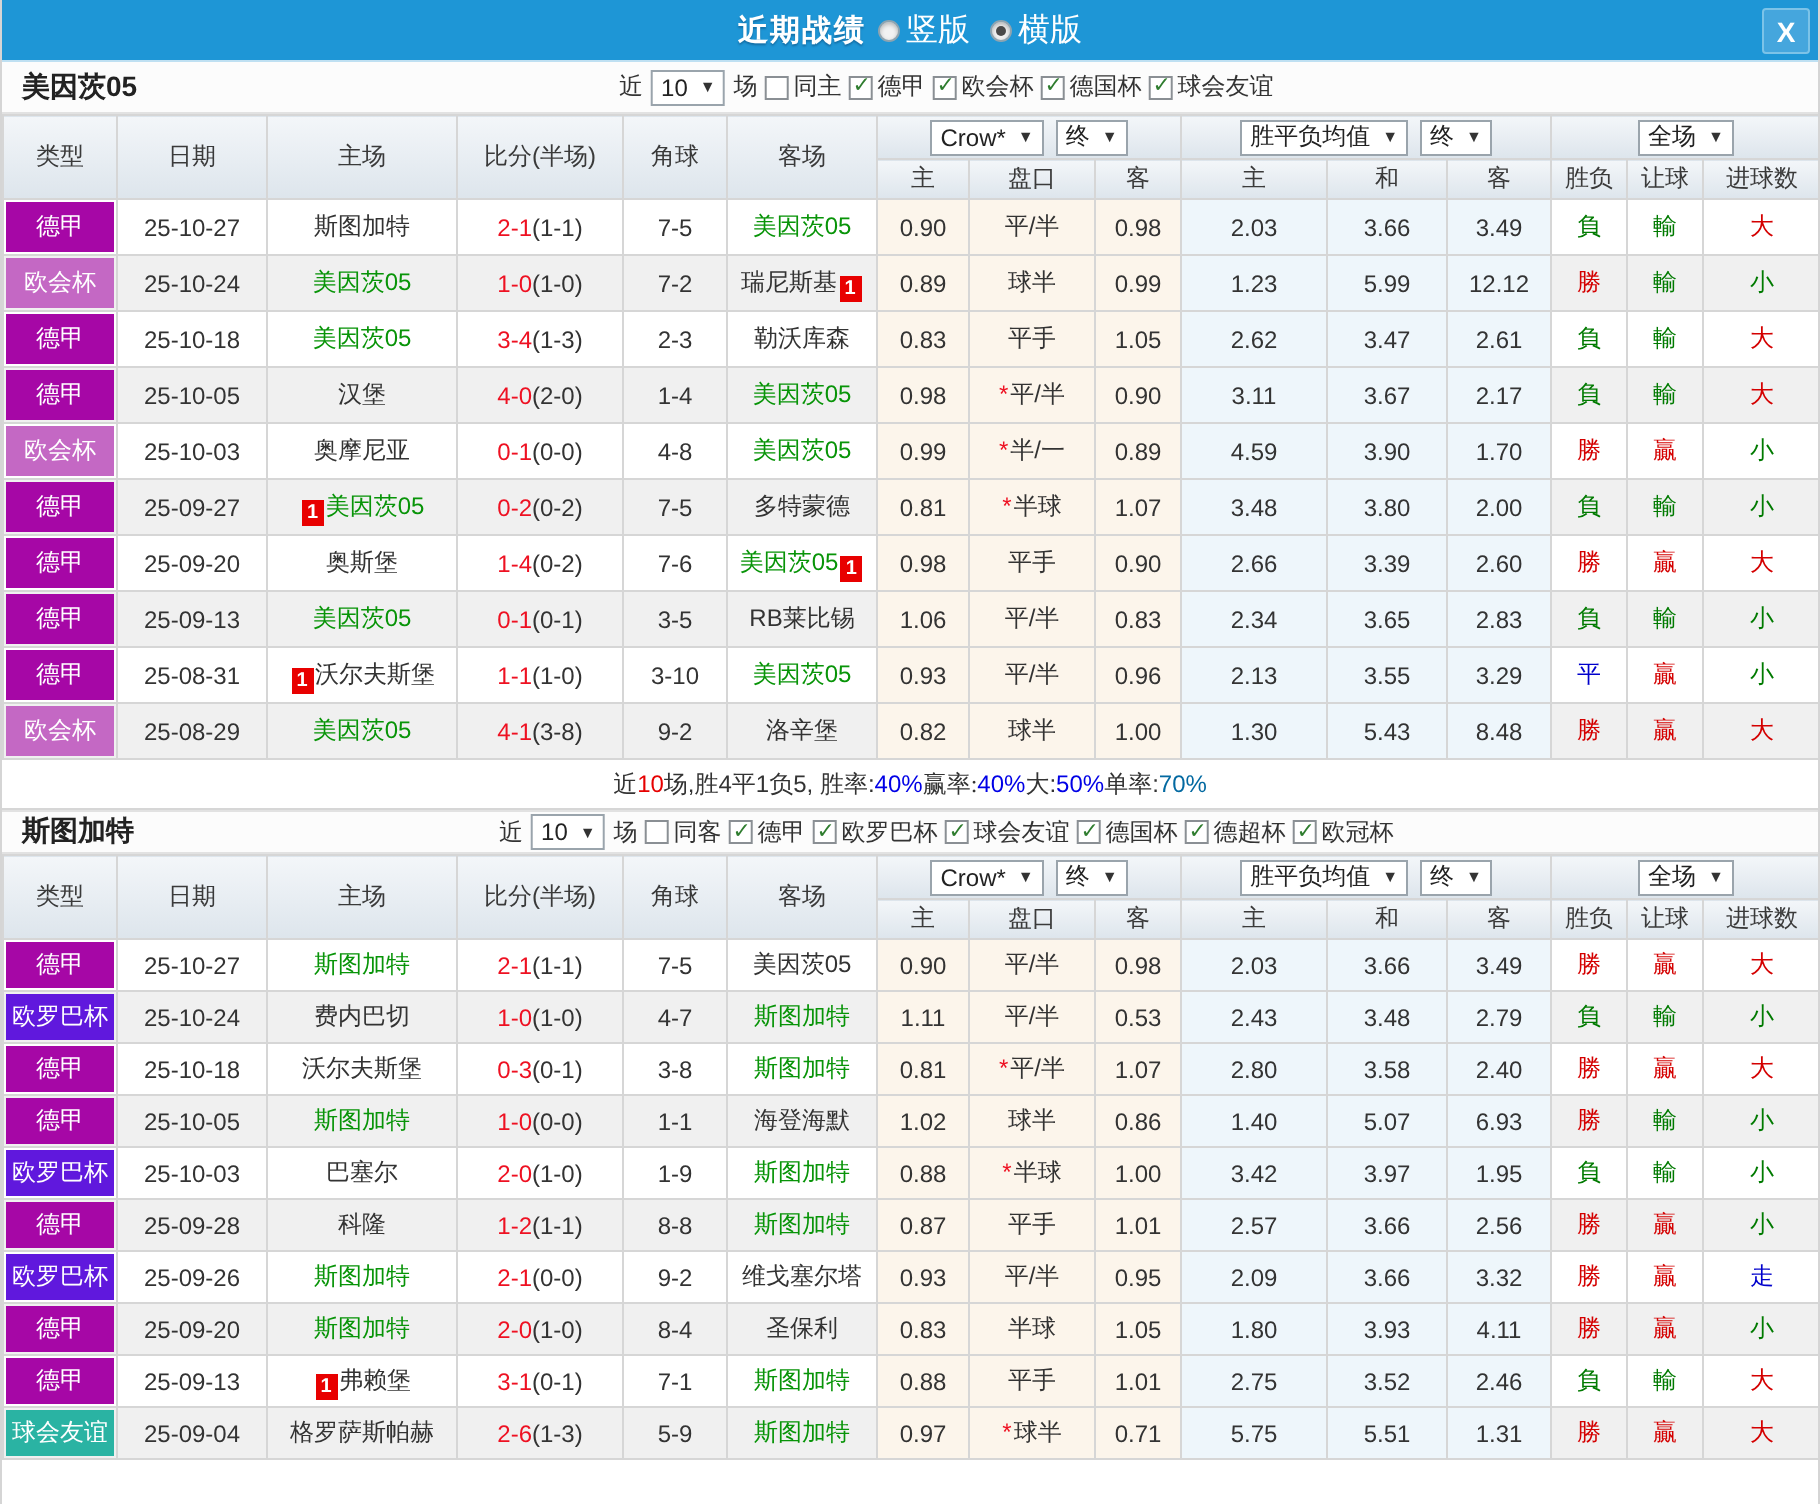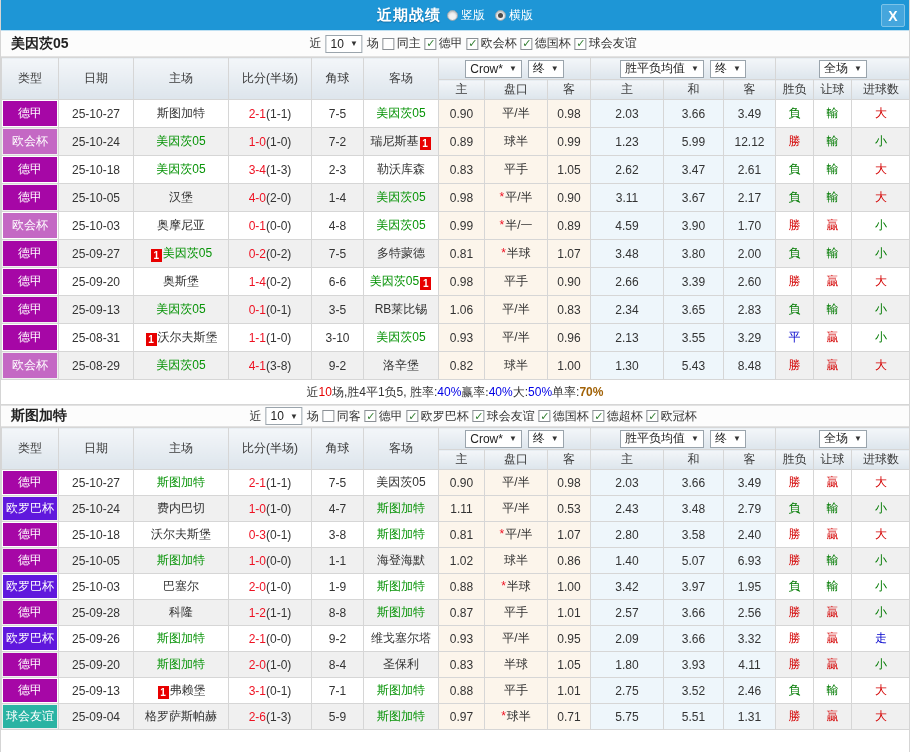--- a/index.html
+++ b/index.html
@@ -6,21 +6,21 @@
   *{box-sizing:border-box;}
   body{font-family:"Liberation Sans","DejaVu Sans",sans-serif;}
   .window{width:910px;height:752px;overflow:hidden;background:#fff;position:relative;border-left:1px solid #d5d5d5;border-right:1px solid #d5d5d5;}
   
   .topbar{height:31px;background:#1e96d6;position:relative;display:flex;align-items:center;justify-content:center;border-bottom:1px solid #bfe0f2;}
   .topbar .title{color:#fff;font-weight:bold;font-size:15px;letter-spacing:1px;text-shadow:0 1px 1px rgba(0,40,80,.35);}
   .radio-group{display:inline-flex;align-items:center;margin-left:6px;gap:10px;}
   .radio-wrap{display:inline-flex;align-items:center;gap:3px;cursor:pointer;}
   .radio{width:11px;height:11px;border-radius:50%;background:#f2f2f2;border:1px solid #8fa4b0;box-shadow:inset 0 1px 2px rgba(0,0,0,.25);position:relative;display:inline-block;}
   .radio.on::after{content:"";position:absolute;left:2px;top:2px;width:5px;height:5px;border-radius:50%;background:#4a4a4a;}
-  .radio-label{color:#fff;font-size:12px;}
+  .radio-label{color:#fff;font-size:16px;}
   .close-btn{position:absolute;right:4px;top:4px;width:24px;height:23px;background:#45a6dd;border:1px solid #7cc3e8;border-radius:2px;color:#fff;font-size:14px;font-weight:bold;display:flex;align-items:center;justify-content:center;cursor:pointer;}
   
   .sec-header{position:relative;background:#fcfcfc;border-bottom:1px solid #e2e2e2;display:flex;align-items:center;}
   .sec-header.h1{height:26px;}
   .sec-header.h2{height:22px;border-top:1px solid #e2e2e2;}
   .team-title{font-weight:bold;font-size:14px;color:#222;padding-left:10px;white-space:nowrap;}
   .filter{position:absolute;left:52%;transform:translateX(-50%);display:flex;align-items:center;gap:4px;white-space:nowrap;font-size:12px;color:#333;}
   .selectbox{display:inline-flex;align-items:center;border:1px solid #9aa4ac;background:#fff;height:18px;padding:0 4px;gap:6px;font-size:12px;color:#222;cursor:pointer;}
   .selectbox .arrow{font-size:8px;color:#333;}
   .cb{display:inline-flex;align-items:center;gap:2px;cursor:pointer;}
@@ -289,21 +289,21 @@
             <td><span class="t-g" style="color: rgb(0, 122, 0);">輸</span></td>
             <td><span class="t-g" style="color: rgb(0, 122, 0);">小</span></td>
           </tr>
           <tr>
             <td class="type">
               <div class="badge" style="background: rgb(166, 7, 166);">德甲</div>
             </td>
             <td>25-09-20</td>
             <td><span>奥斯堡</span></td>
             <td><span class="score-ft">1-4</span><span class="score-ht">(0-2)</span></td>
-            <td>6-6</td>
+            <td>7-6</td>
             <td><span class="team-green">美因茨05</span><span class="card1">1</span></td>
             <td class="cell-asian">0.98</td>
             <td class="cell-asian"><span>平手</span></td>
             <td class="cell-asian">0.90</td>
             <td class="cell-euro">2.66</td>
             <td class="cell-euro">3.39</td>
             <td class="cell-euro">2.60</td>
             <td><span class="t-r" style="color: rgb(212, 0, 0);">勝</span></td>
             <td><span class="t-r" style="color: rgb(212, 0, 0);">贏</span></td>
             <td><span class="t-r" style="color: rgb(212, 0, 0);">大</span></td>
@@ -370,21 +370,21 @@
       <div class="summary">
         <span style="color: rgb(51, 51, 51);">近</span>
         <span style="color: rgb(230, 0, 0);">10</span>
         <span style="color: rgb(51, 51, 51);">场,胜4平1负5, 胜率:</span>
         <span style="color: rgb(0, 0, 230);">40%</span>
         <span style="color: rgb(51, 51, 51); font-family: Liberation Serif, serif;"> 赢率:</span>
         <span style="color: rgb(0, 0, 230);">40%</span>
         <span style="color: rgb(51, 51, 51);"> 大:</span>
         <span style="color: rgb(0, 0, 230);">50%</span>
         <span style="color: rgb(51, 51, 51);"> 单率:</span>
-        <span style="color: #a16207; font-weight: bold;">70%</span>
+        <span style="color: #0369a1;">70%</span>
       </div>
       <div class="sec-header h2">
         <span class="team-title">斯图加特</span>
         <span class="filter">
           <span>近</span>
           <span class="selectbox">
             <span class="sel-label">10</span>
             <span class="arrow">▼</span>
           </span>
           <span>场</span>

